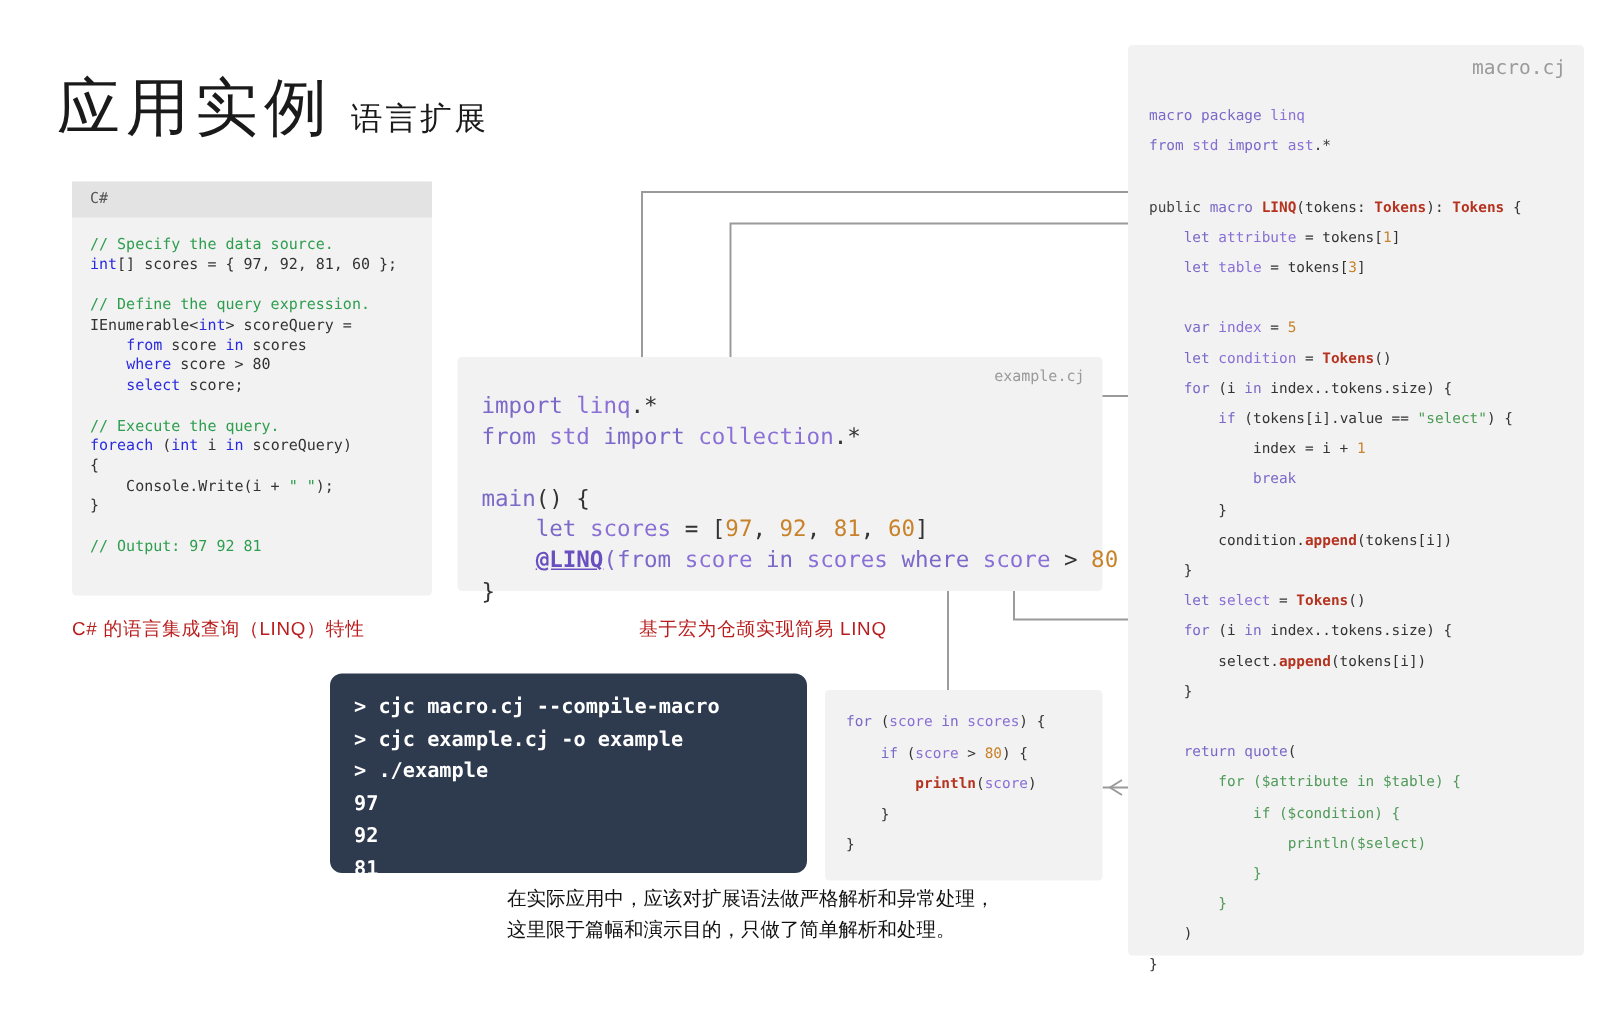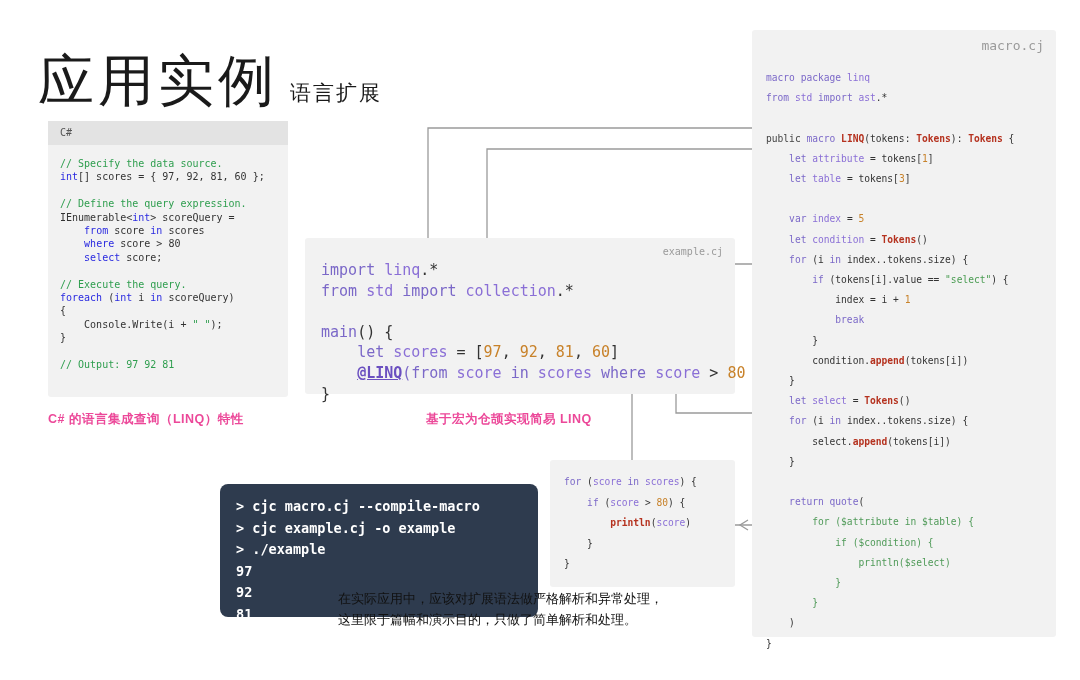--- a/index.html
+++ b/index.html
@@ -5,21 +5,21 @@
   html,body{margin:0;padding:0;}
   body{
     width:1080px;height:680px;background:#ffffff;
     font-family:"Liberation Sans", sans-serif;
     position:relative;overflow:hidden;
   }
   .slide{position:absolute;inset:0;}
 
   
   #title-block{position:absolute;left:38px;top:44px;display:flex;align-items:baseline;}
-  #title-main{font-family:"Liberation Serif", serif;font-size:56px;color:#1a1a1a;letter-spacing:4px;font-weight:400;text-align:center;}
+  #title-main{font-family:"Liberation Serif", serif;font-size:42px;color:#1a1a1a;letter-spacing:4px;font-weight:400;text-align:center;}
   #title-sub{font-family:"Liberation Serif", serif;font-size:21px;color:#1a1a1a;letter-spacing:2px;margin-left:12px;}
 
   
   .code-panel{position:absolute;background:#f2f2f2;border-radius:3px;}
   .code-panel pre{
     margin:0;font-family:"DejaVu Sans Mono", monospace;
     white-space:pre;
   }
   .panel-head{background:#e3e3e3;font-family:"DejaVu Sans Mono", monospace;color:#555;}
 
@@ -36,26 +36,26 @@
   
   #macro-panel{left:752px;top:30px;width:304px;height:607px;}
   #macro-filename{position:absolute;right:12px;top:8px;font-family:"DejaVu Sans Mono", monospace;font-size:13px;color:#9a9a9a;}
   #macro-code{padding:38px 0 0 14px;font-size:9.6px;line-height:20.2px;color:#333;}
 
   
   #expanded-panel{left:550px;top:460px;width:185px;height:127px;}
   #expanded-code{padding:12px 0 0 14px;font-size:9.6px;line-height:20.5px;color:#333;}
 
   
-  #terminal{position:absolute;left:220px;top:449px;width:318px;height:133px;background:#2e3b4e;border-radius:8px;margin-top:35px;}
+  #terminal{position:absolute;left:220px;top:449px;width:318px;height:133px;background:#2e3b4e;border-radius:8px;}
   #terminal pre{margin:0;padding:12px 0 0 16px;font-family:"DejaVu Sans Mono", monospace;
     font-size:13.5px;line-height:21.5px;color:#ffffff;font-weight:bold;white-space:pre;}
 
   
-  .caption{position:absolute;font-family:"Liberation Sans", sans-serif;font-weight:bold;font-size:12.5px;color:#ec4899;}
+  .caption{position:absolute;font-family:"Liberation Sans", sans-serif;font-weight:normal;font-size:12.5px;color:#b91c1c;}
   #caption-csharp{left:48px;top:411px;letter-spacing:0.5px;}
   #caption-example{left:426px;top:411px;letter-spacing:0.5px;}
   #note{position:absolute;left:338px;top:588px;font-family:"Liberation Sans", sans-serif;
         font-size:13px;line-height:21px;color:#111;white-space:pre-line;}
 
   
   #connectors{position:absolute;left:0;top:0;width:1080px;height:680px;pointer-events:none;}
 
   
   .c-com{color:#2e9e4e;}

